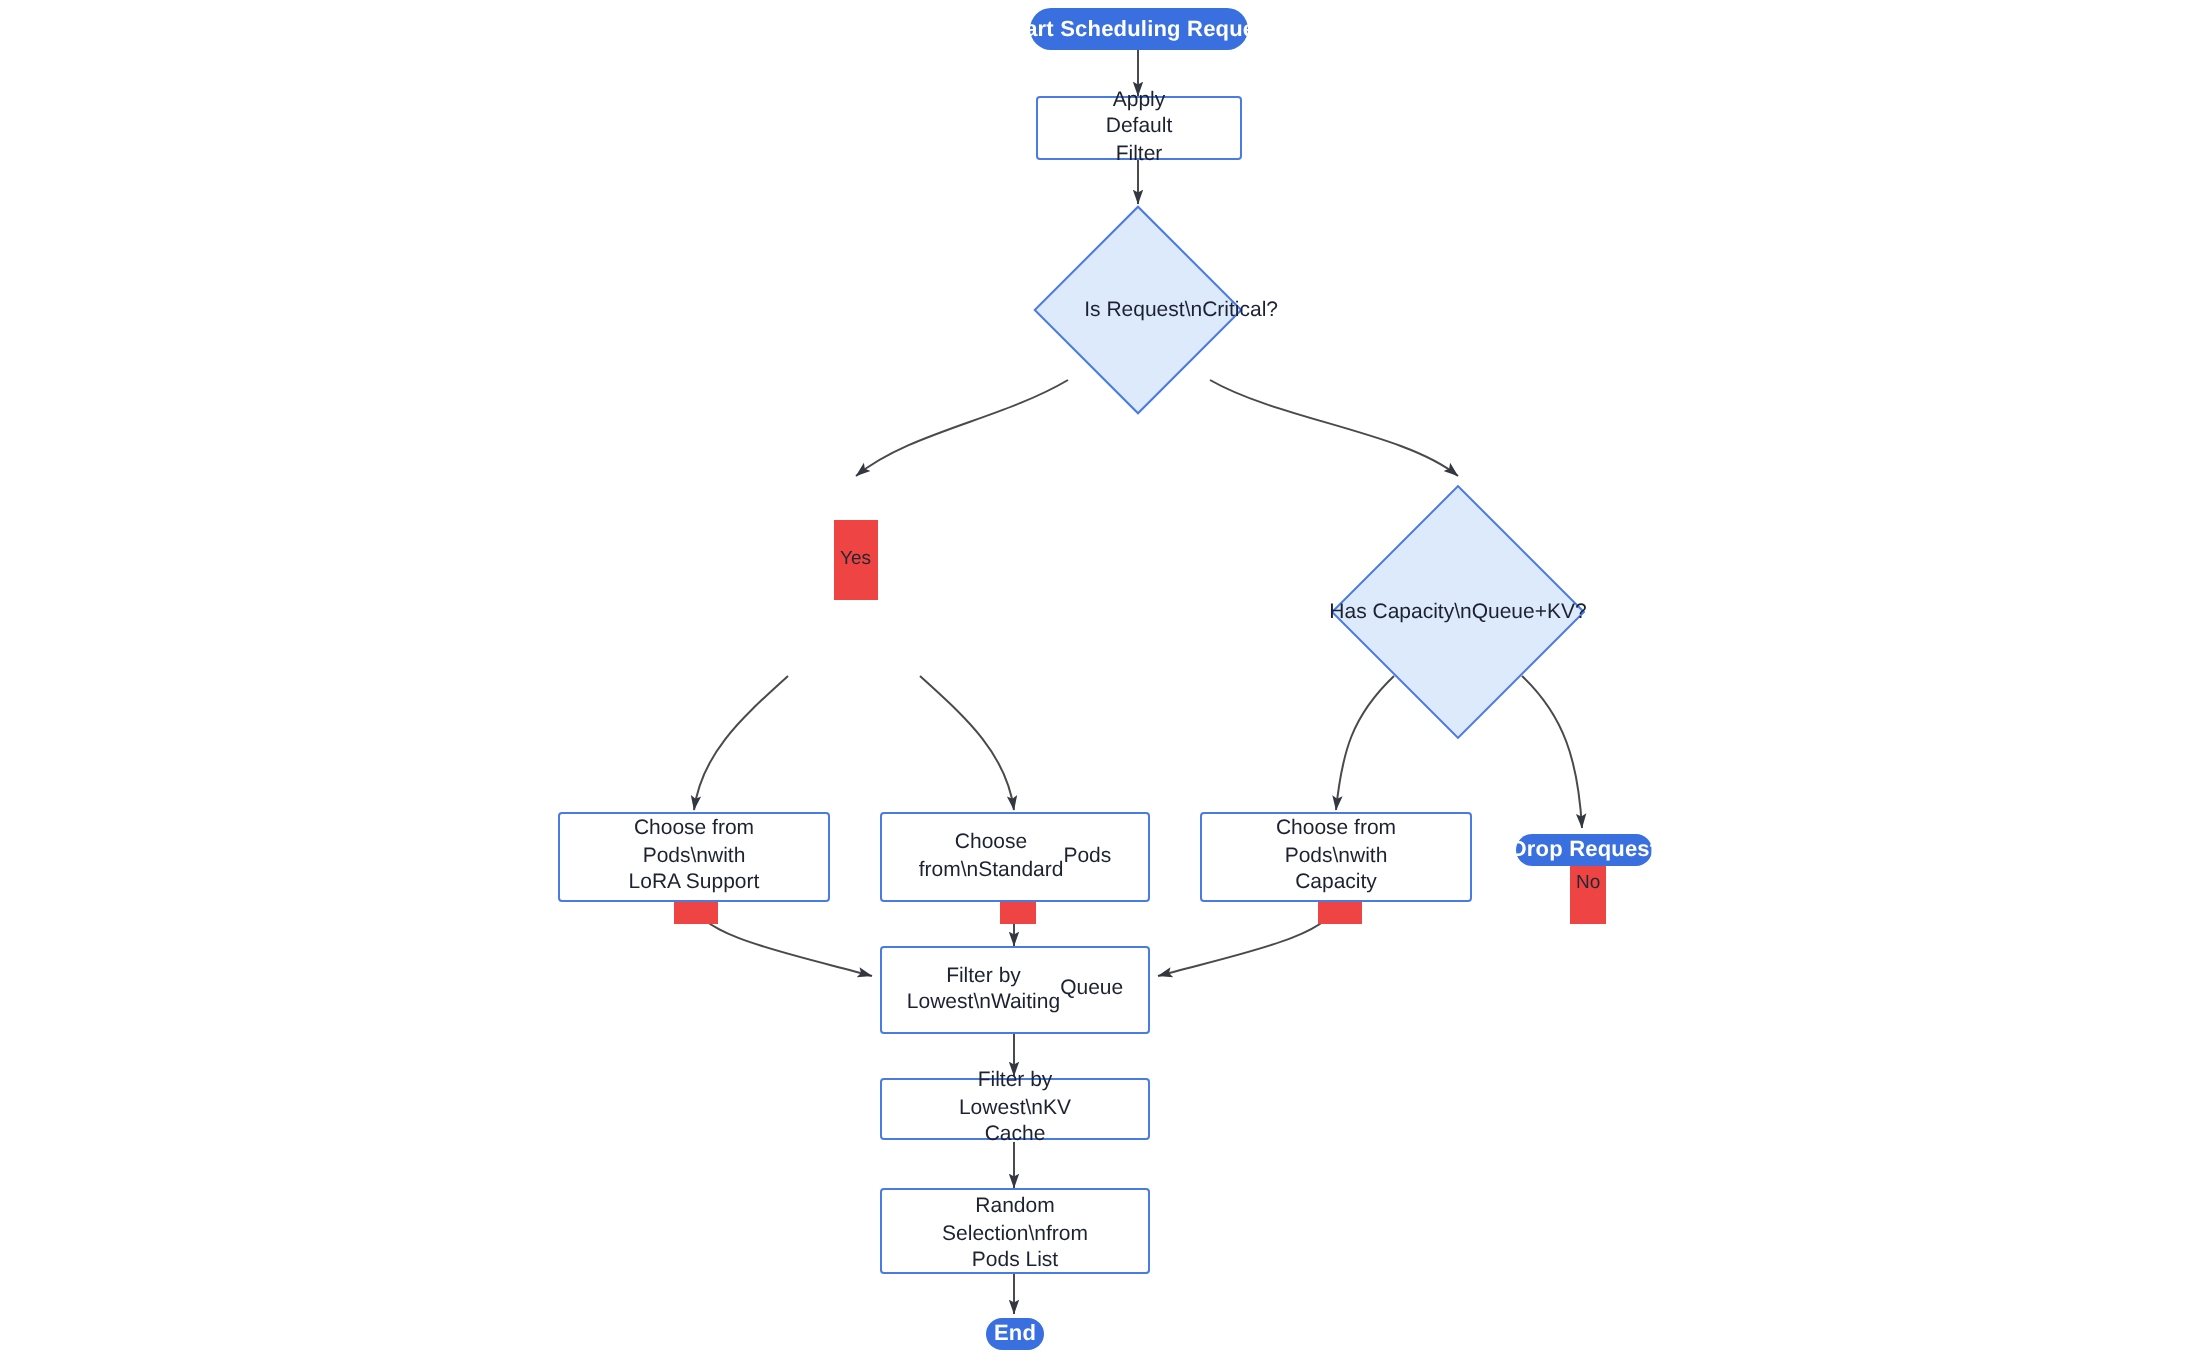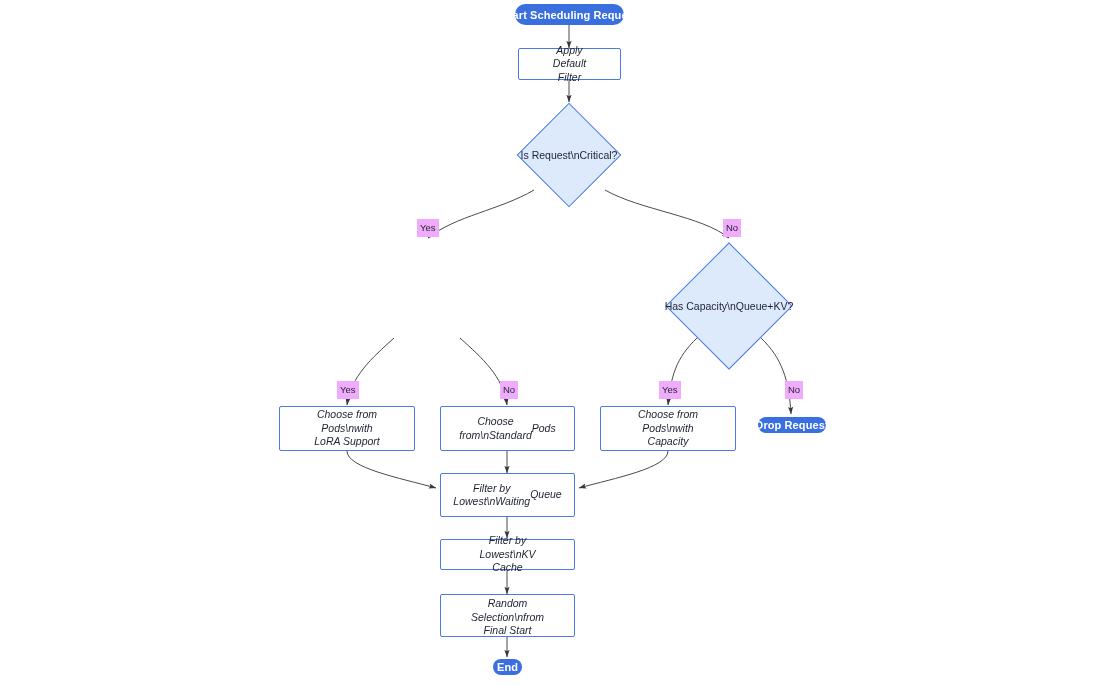--- a/index.html
+++ b/index.html
@@ -28,46 +28,46 @@
   }
   .rect{
     background:#ffffff;
     border:1.3px solid #4a7ae3;
     border-radius:2px;
     color:#1d2230;
     font-size:10.5px;
     line-height:13.5px;
     text-align:center;
     padding:2px 24px;
-    font-style:italic;
   }
   .rect .txt{display:block;width:100%;}
 
   
   .diamond{background:transparent;}
   .diamond .dshape{
     position:absolute;left:50%;top:50%;
     background:#dceafb;
     border:1.4px solid #4a7ae3;
     transform:translate(-50%,-50%) rotate(45deg);
   }
   .diamond .dlabel{
     position:relative;z-index:2;
     font-size:10.5px;color:#1d2230;white-space:nowrap;text-align:center;
   }
 
   
   .elabel{
     position:absolute;
-    background:#f0abfc;
+    background:#ef4444;
     color:#222831;
     font-size:9.5px;
     line-height:12px;
-    padding:3px 3px;
+    padding:14px 3px;
     white-space:nowrap;
+    margin-top:41px;
   }
 </style>
 </head>
 <body>
 
 <div id="canvas">
 
   <svg id="edges" viewBox="0 0 1103 685" xmlns="http://www.w3.org/2000/svg">
     <defs>
       <marker id="ah" markerWidth="9" markerHeight="9" refX="7.2" refY="3.1" orient="auto" markerUnits="strokeWidth">
@@ -107,21 +107,21 @@
   </svg>
 
   <div class="node pill" style="left:515px;top:4px;width:109px;height:21px;">
     <span>Start Scheduling Request</span>
   </div>
 
   <div class="node rect" style="left:518px;top:48px;width:103px;height:32px;">
     <span class="txt">Apply Default Filter</span>
   </div>
 
-  <div class="node diamond" style="left:499px;top:104px;width:140px;height:102px;">
+  <div class="node diamond" style="left:499px;top:104px;width:140px;height:102px;justify-content:flex-end;">
     <span class="dshape" style="width:72px;height:72px;"></span>
     <span class="dlabel">Is Request\nCritical?</span>
   </div>
 
   <div class="elabel" style="left:417px;top:219px;">Yes</div>
 
   <div class="elabel" style="left:723px;top:219px;">No</div>
 
 
   <div class="node diamond" style="left:659px;top:243px;width:140px;height:126px;">
@@ -158,20 +158,20 @@
     <span class="txt">Filter by Lowest\nWaiting</span>
     <span class="txt">Queue</span>
   </div>
 
   <div class="node rect" style="left:440px;top:539px;width:135px;height:31px;">
     <span class="txt">Filter by Lowest\nKV Cache</span>
   </div>
 
   <div class="node rect" style="left:440px;top:594px;width:135px;height:43px;flex-direction:column;justify-content:flex-start;">
     <span class="txt">Random Selection\nfrom</span>
-    <span class="txt">Final Start</span>
+    <span class="txt">Pods List</span>
   </div>
 
   <div class="node pill" style="left:493px;top:659px;width:29px;height:16px;padding:0 6px;">
     <span>End</span>
   </div>
 
 </div>
 
 </body></html>

